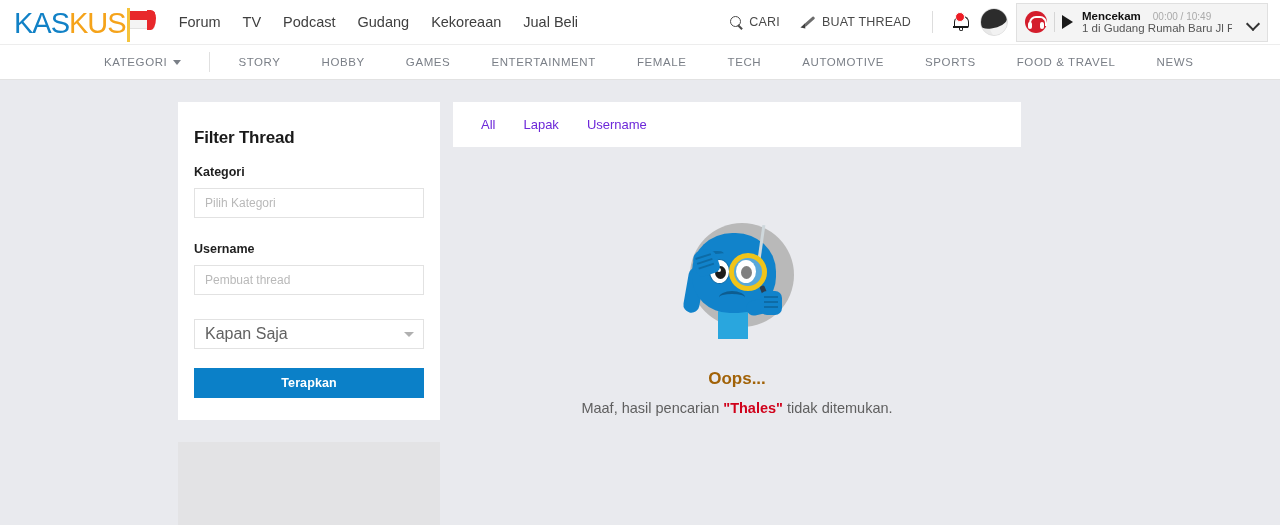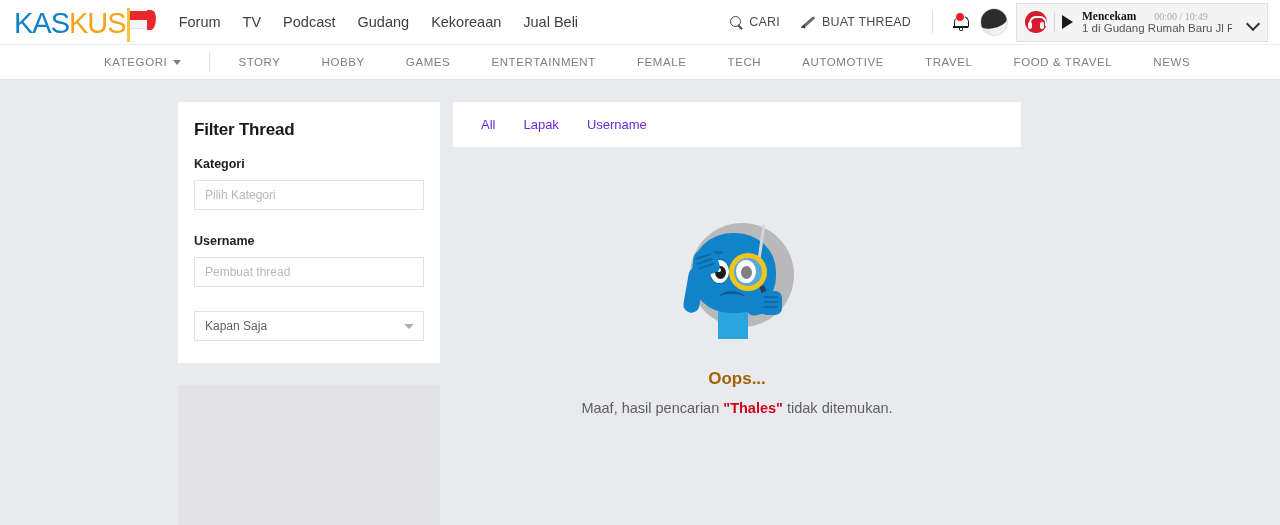--- a/index.html
+++ b/index.html
@@ -173,21 +173,21 @@
     box-shadow: 12px 0 0 #ffffff;
   }
   .pdiv { width: 1px; height: 20px; background: #d6d6d6; flex: none; }
   .play-tri {
     width: 0; height: 0; flex: none;
     border-left: 11px solid #1a1a1a;
     border-top: 7px solid transparent;
     border-bottom: 7px solid transparent;
   }
   .pod-meta { flex: 1; overflow: hidden; min-width: 0; padding-left: 2px;}
-  .pod-row1 { display: flex; align-items: baseline; gap: 18px; font-family: Liberation Serif, serif; }
+  .pod-row1 { display: flex; align-items: baseline; gap: 12px; }
   .pod-title {
     font-size: 11.5px; font-weight: bold; color: #111;
     white-space: nowrap;
   }
   .pod-time { font-size: 10px; color: #aaa; white-space: nowrap; }
   .pod-sub {
     font-size: 11.5px; color: #555; white-space: nowrap;
     overflow: hidden; text-overflow: clip;
     max-width: 150px;
   }
@@ -230,40 +230,40 @@
   .page {
     display: flex; padding: 22px 0 0 0;
     width: 1280px;
   }
   .sidebar { width: 262px; margin-left: 178px; flex: none; }
   .filter-card {
     background: #ffffff; padding: 18px 16px 22px 16px;
   }
   .filter-title {
     font-size: 17px; font-weight: bold; color: #1a1a1a;
-    margin-bottom: 17px; letter-spacing: -.2px;
+    margin-bottom: 17px; letter-spacing: -.2px; margin-top: 8px;
   }
   .field-label {
     font-size: 12.5px; font-weight: bold; color: #1f1f1f;
     margin-bottom: 9px;
   }
   .field-input {
     width: 100%; height: 30px;
     border: 1px solid #e2e2e2; background: #fff;
     padding: 13px 10px; font-size: 12px; color: #333;
     font-family: "Liberation Sans", sans-serif;
     outline: none;
   }
   .field-input::placeholder { color: #b9b9b9; }
   .gap { height: 24px; }
   .select-wrap { position: relative; }
   .select-box {
     width: 100%; height: 30px;
     border: 1px solid #e2e2e2; background: #fff;
-    padding: 0 26px 0 10px; font-size: 12px; color: #616161;
+    padding: 0 26px 0 10px; font-size: 16px; color: #616161;
     display: flex; align-items: center; cursor: pointer;
   }
   .select-arrow {
     position: absolute; right: 10px; top: 13px;
     width: 0; height: 0;
     border-left: 5px solid transparent;
     border-right: 5px solid transparent;
     border-top: 5px solid #b0b0b0;
     pointer-events: none;
   }
@@ -471,21 +471,21 @@
   </div>
   <div class="cdiv"></div>
   <div class="catlinks">
     <a>STORY</a>
     <a>HOBBY</a>
     <a>GAMES</a>
     <a>ENTERTAINMENT</a>
     <a>FEMALE</a>
     <a>TECH</a>
     <a>AUTOMOTIVE</a>
-    <a>TRAVEL</a>
+    <a>SPORTS</a>
     <a>FOOD &amp; TRAVEL</a>
     <a>NEWS</a>
   </div>
 </div>
 
 <div class="page">
 
   <aside class="sidebar">
     <div class="filter-card">
       <div class="filter-title">Filter Thread</div>
@@ -498,20 +498,21 @@
       <div class="field-label">Username</div>
       <input class="field-input" placeholder="Pembuat thread" style="">
 
       <div class="gap"></div>
 
       <div class="select-wrap">
         <div class="select-box">Kapan Saja</div>
         <span class="select-arrow"></span>
       </div>
 
+      <button class="btn-apply">Terapkan</button>
     </div>
     <div class="ad-slot"></div>
   </aside>
 
   <main class="content">
     <div class="tabbar">
       <div class="tab">All</div>
       <div class="tab">Lapak</div>
       <div class="tab">Username</div>
     </div>

